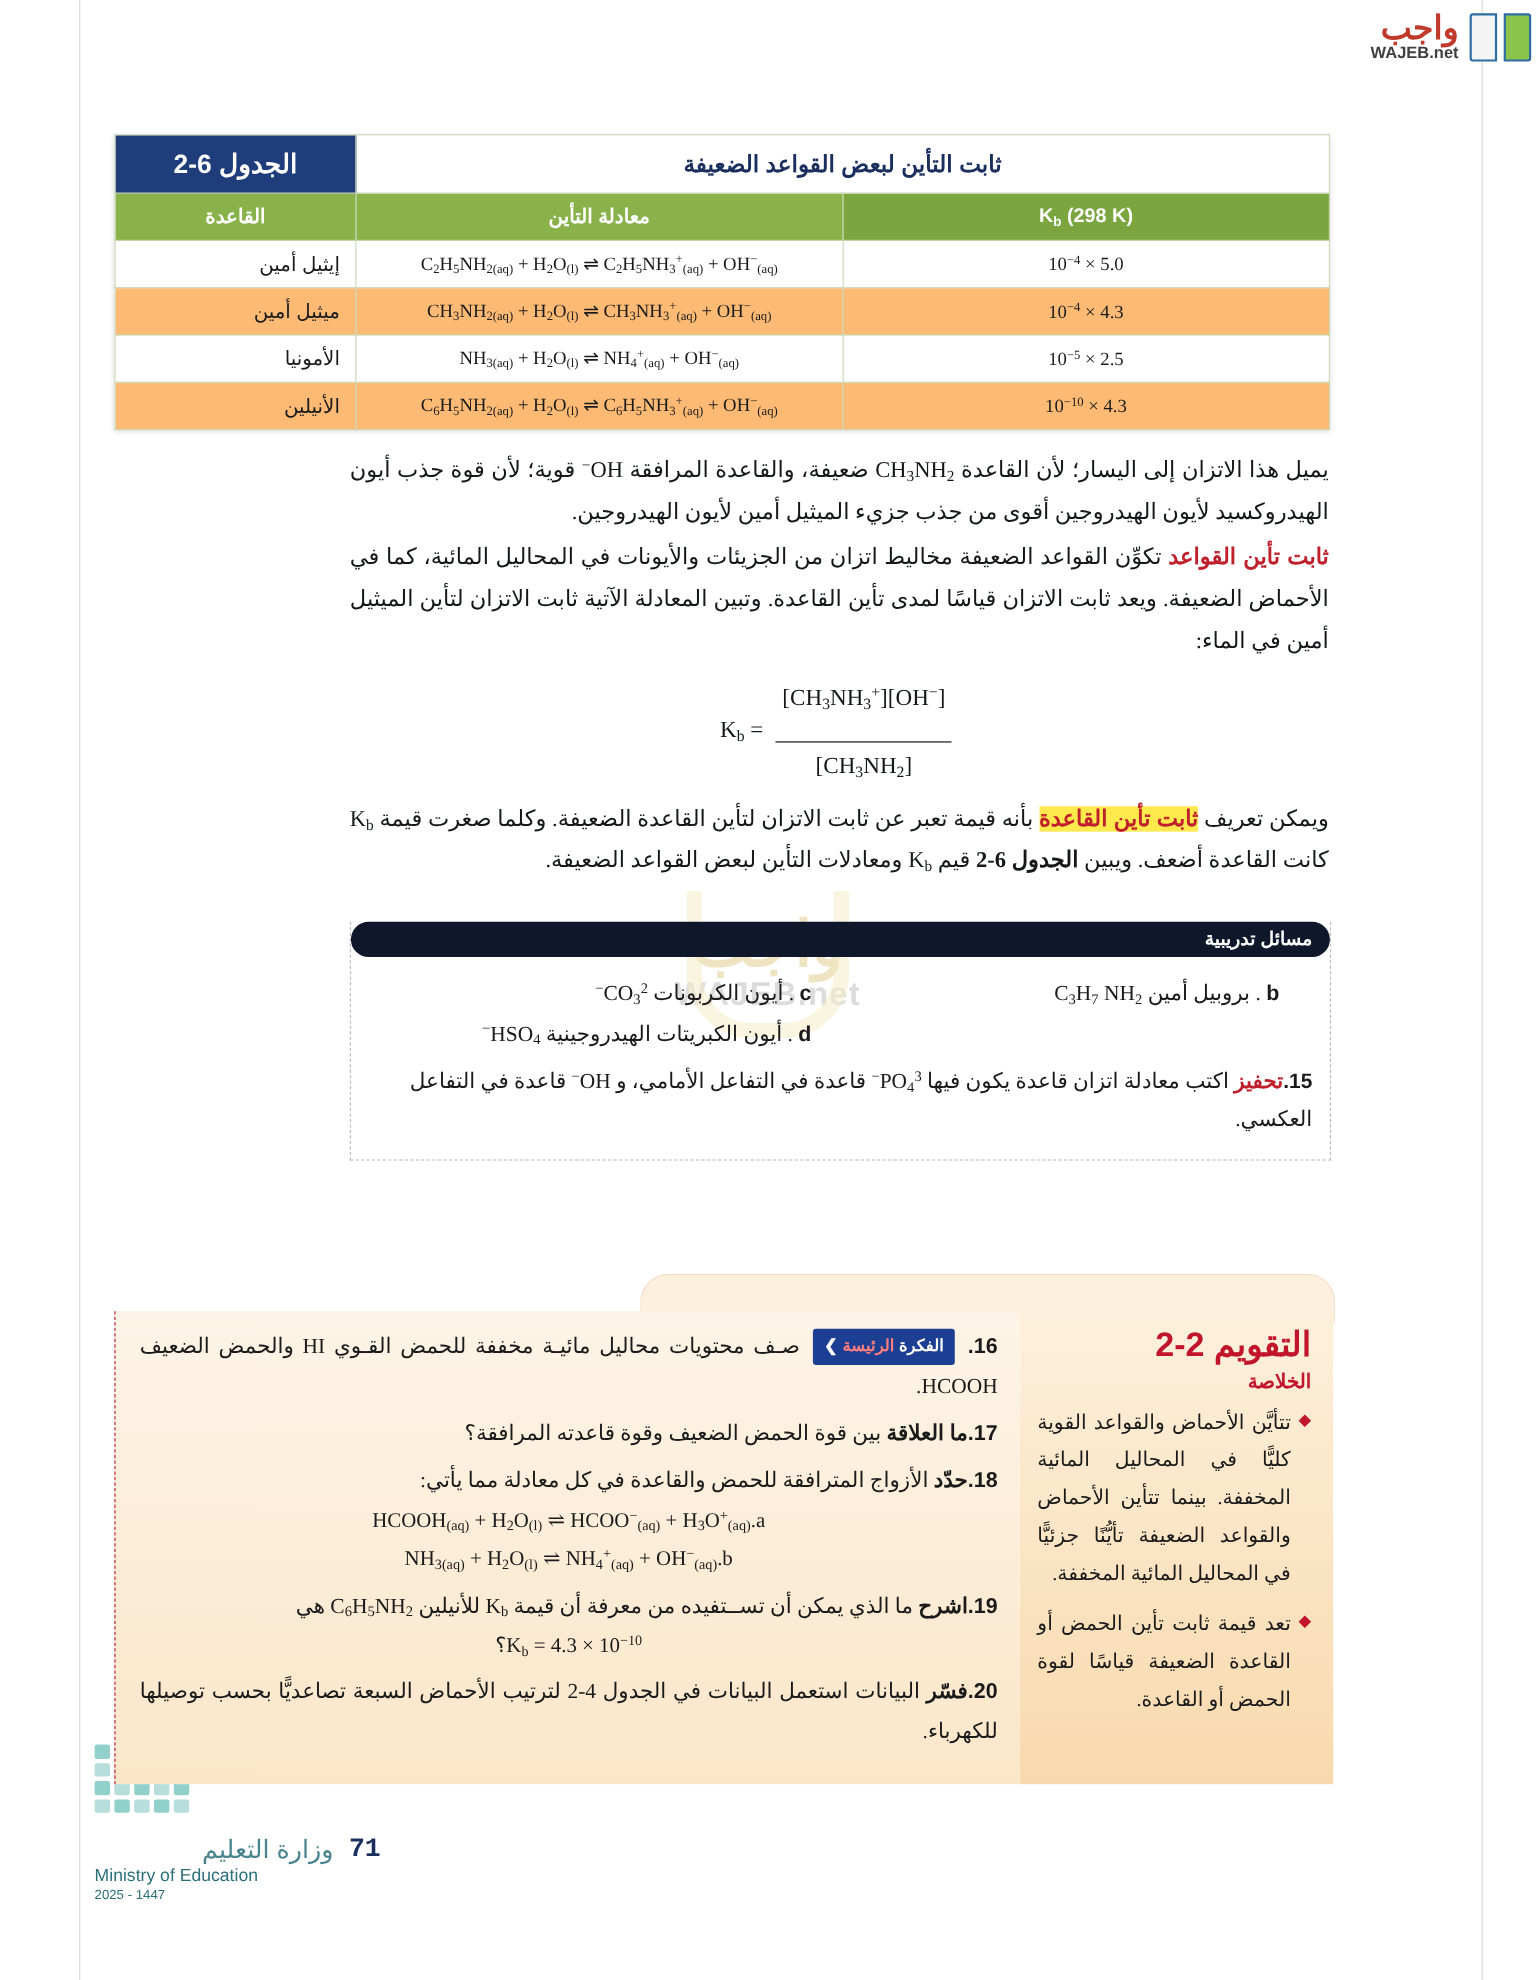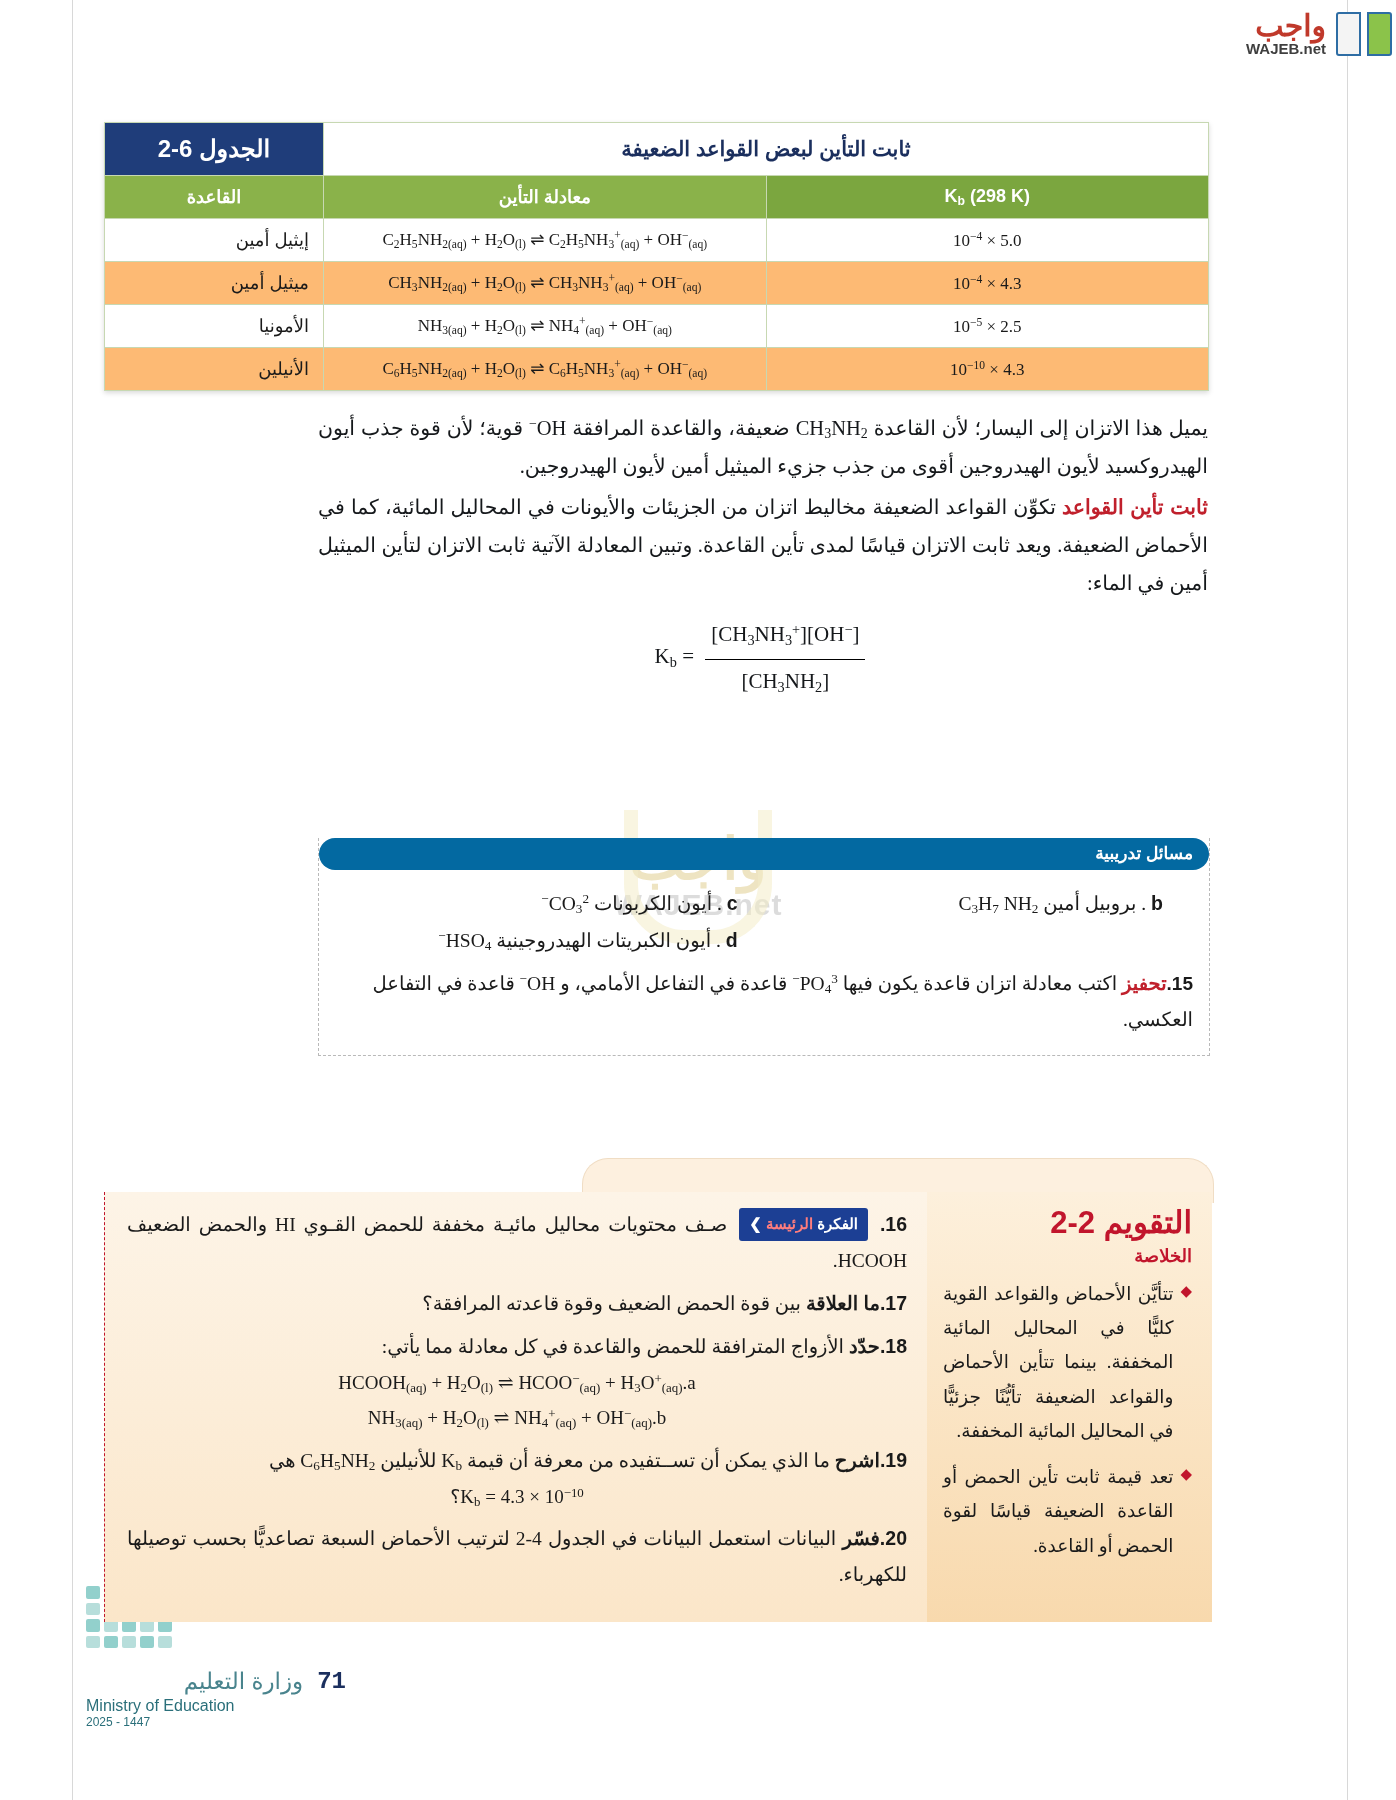--- a/index.html
+++ b/index.html
@@ -223,37 +223,37 @@
     text-align: center;
     direction: ltr;
     font-size: 21px;
   }
   .frac {
     display: inline-block;
     vertical-align: middle;
     text-align: center;
     margin: 0 6px;
   }
-  .frac .num { border-bottom: 1.4px solid #000; padding: 0 6px 6px 6px; display:block;}
+  .frac .num { border-bottom: 1.4px solid #000; padding: 0 6px 20px 6px; display:block;}
   .frac .den { padding: 2px 6px 0 6px; display:block;}
 
   
   .practice {
     position: absolute;
     top: 838px;
     left: 318px;
     width: 892px;
     border: 1px dashed #b9b9b9;
     border-top: none;
     background: rgba(255,255,255,0.0);
     box-sizing: border-box;
     z-index: 2;
   }
   .practice-bar {
-    background: #0369a1;
+    background: #0f172a;
     color: #fff;
     font-family: "Liberation Sans", sans-serif;
     font-weight: bold;
     font-size: 17px;
     text-align: right;
     padding: 5px 16px 6px 10px;
     direction: rtl;
     border-radius: 16px;
   }
   .practice-body {
@@ -496,20 +496,23 @@
   </p>
 
   <div class="kb-formula">
     K<sub>b</sub> =
     <span class="frac">
       <span class="num">[CH<sub>3</sub>NH<sub>3</sub><sup>+</sup>][OH<sup>−</sup>]</span>
       <span class="den">[CH<sub>3</sub>NH<sub>2</sub>]</span>
     </span>
   </div>
 
+  <p>
+    <span>ويمكن تعريف </span><span class="hl">ثابت تأين القاعدة</span> بأنه قيمة تعبر عن ثابت الاتزان لتأين القاعدة الضعيفة. وكلما صغرت قيمة K<sub>b</sub> كانت القاعدة أضعف. ويبين <span class="bold-ar">الجدول 6-2</span> قيم K<sub>b</sub> ومعادلات التأين لبعض القواعد الضعيفة.
+  </p>
 </div>
 
 <div class="practice">
   <div class="practice-bar">مسائل تدريبية</div>
   <div class="practice-body">
     <div class="sub-grid">
       <div class="col">
         <div class="sub-item"><span class="lbl">b</span> . بروبيل أمين C<sub>3</sub>H<sub>7</sub> NH<sub>2</sub></div>
       </div>
       <div class="col">

